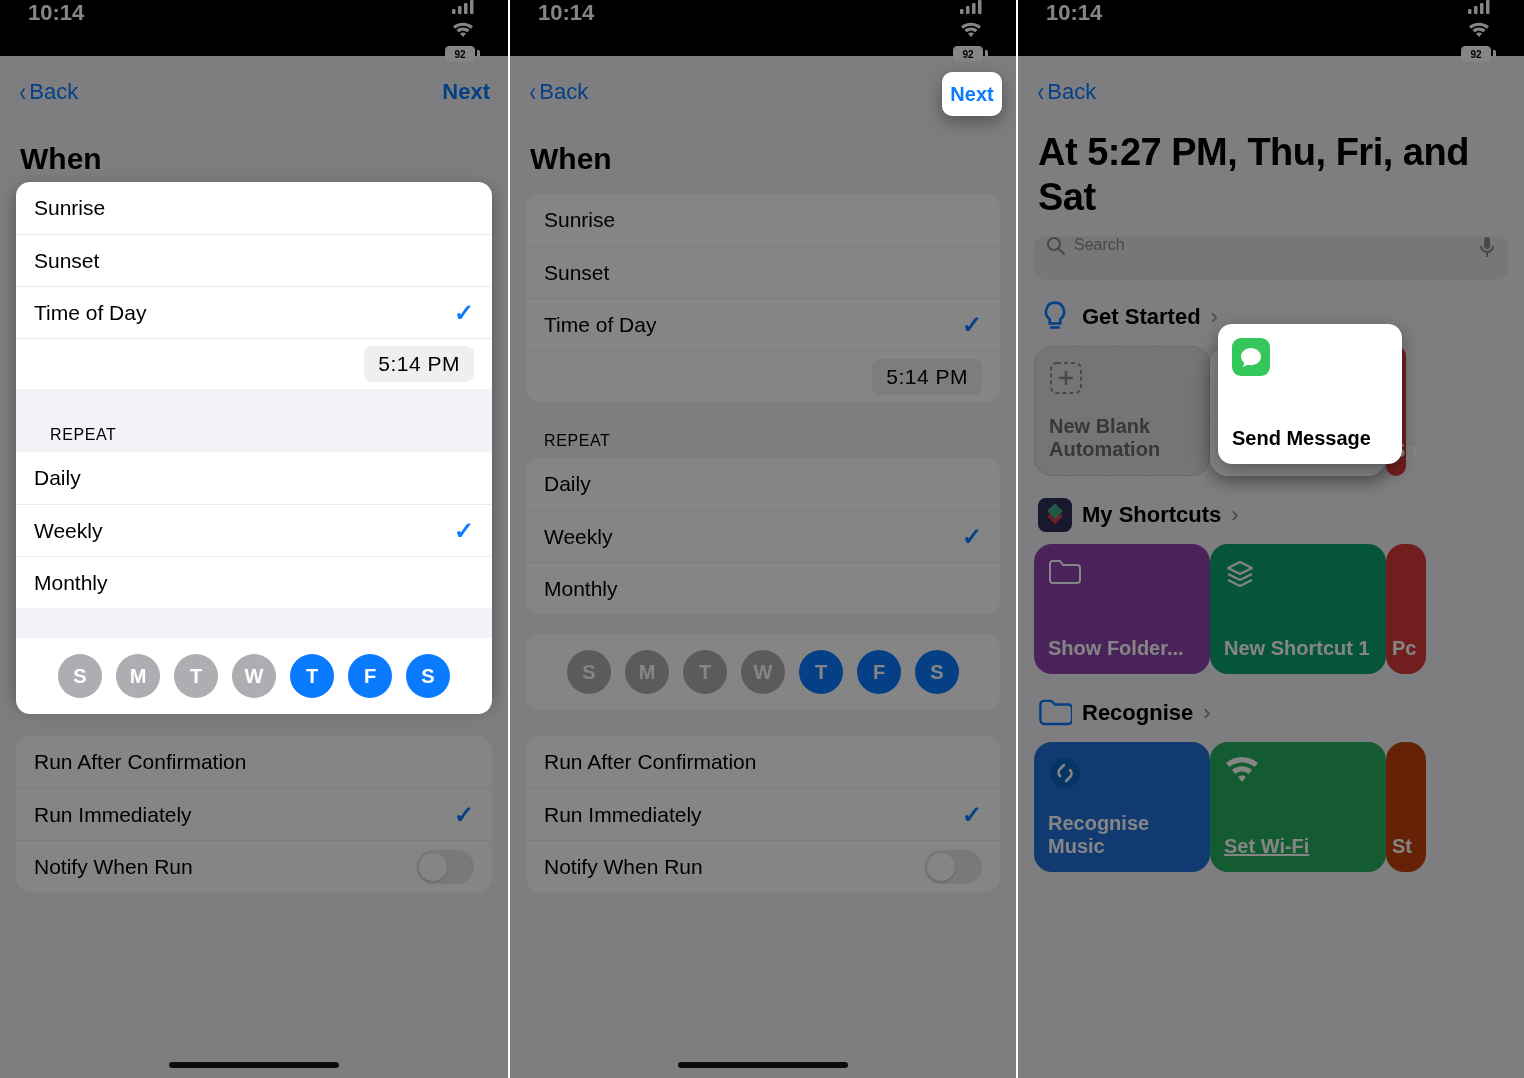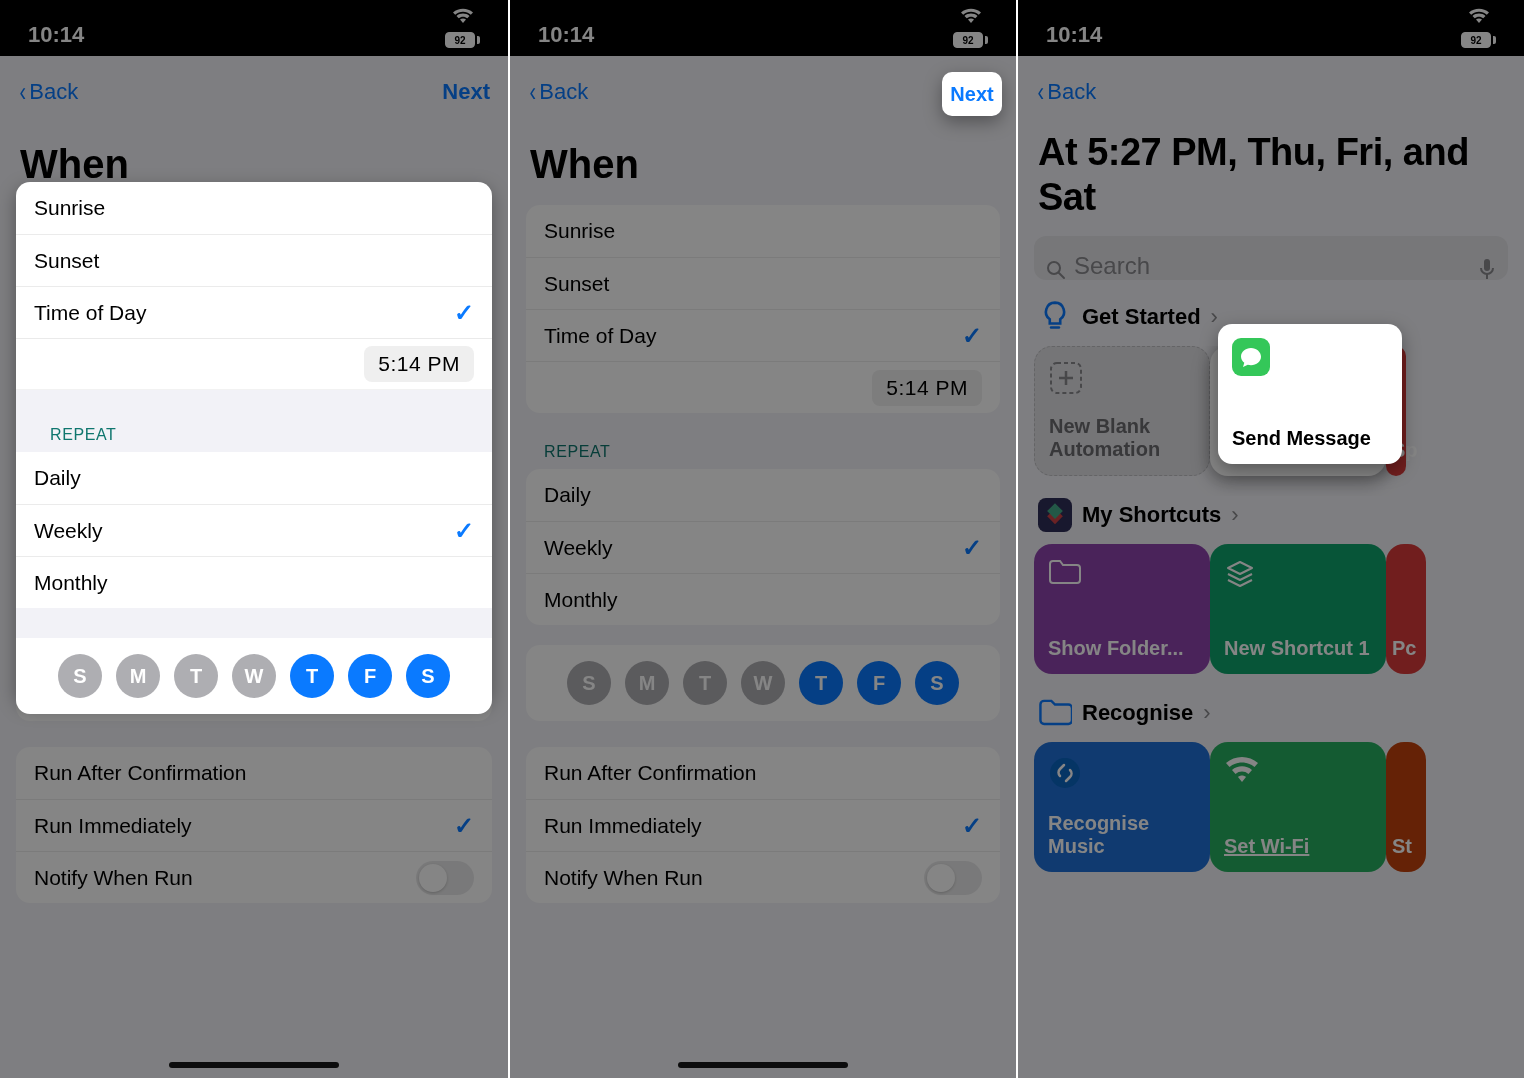--- a/index.html
+++ b/index.html
@@ -1,53 +1,53 @@
 <!DOCTYPE html>
 <html><head>
 <meta charset="utf-8">
 <style>
   * { box-sizing: border-box; margin: 0; padding: 0; font-family: -apple-system, "SF Pro Text", "Helvetica Neue", Arial, sans-serif; -webkit-font-smoothing: antialiased; }
   body { background: #fff; width: 1524px; height: 1078px; overflow: hidden; }
   .stage { display: flex; width: 1524px; height: 1078px; }
   .phone { position: relative; width: 508px; height: 1078px; background: #f2f2f7; overflow: hidden; }
   .phone + .phone { border-left: 2px solid #fff; }
   .blackbar { position: absolute; inset: 0 0 auto 0; height: 56px; background: #000; }
-  .status { position: absolute; inset: 0 0 auto 0; height: 48px; display: flex; align-items: flex-end; justify-content: space-between; padding: 0 28px; color: #fff; font-size: 22px; font-weight: 600; z-index: 2; }
+  .status { position: absolute; inset: 0 0 auto 0; height: 48px; display: flex; align-items: flex-start; justify-content: space-between; padding: 0 28px; color: #fff; font-size: 22px; font-weight: 600; z-index: 2; }
   .status .right { display: flex; align-items: center; gap: 8px; flex-direction: column; }
   .batt { display: inline-flex; align-items: center; gap: 2px; }
   .batt-body { width: 30px; height: 16px; border: 1.6px solid #fff; border-radius: 4px; position: relative; display:flex; align-items:center; justify-content:center; font-size:10px; font-weight:700; color:#000; background:#fff; }
   .batt-tip { width: 3px; height: 8px; background: #fff; border-radius: 0 2px 2px 0; }
   .nav { position: absolute; top: 56px; left: 0; right: 0; height: 72px; display: flex; align-items: center; justify-content: space-between; padding: 0 18px; }
   .back { display: flex; align-items: center; gap: 2px; color: #0a7aff; font-size: 22px; }
   .chevron { font-size: 28px; line-height: 1; font-weight: 300; display:inline-block; transform: scaleX(0.7); }
   .next { color: #0a7aff; font-size: 22px; font-weight: 600; }
   .content { position: absolute; top: 128px; left: 0; right: 0; bottom: 0; overflow: hidden; }
-  .h-title { font-size: 40px; font-weight: 700; padding: 14px 20px 18px; color: #000; }
+  .h-title { font-size: 30px; font-weight: 700; padding: 14px 20px 18px; color: #000; }
   .group { background: #fff; border-radius: 14px; margin: 0 16px 20px; overflow: hidden; }
   .row { display: flex; align-items: center; justify-content: space-between; padding: 0 18px; min-height: 52px; font-size: 21px; color: #000; border-top: 1px solid rgba(0,0,0,.08); }
   .row:first-child { border-top: none; }
   .check { color: #0a7aff; font-size: 24px; font-weight: 700; }
   .timepill { background: #efefef; padding: 6px 14px; border-radius: 8px; font-size: 21px; letter-spacing: .5px; }
-  .sect-label { font-size: 16px; color: #0f766e; letter-spacing: .6px; padding: 10px 34px 8px; }
+  .sect-label { font-size: 16px; color: #000000; letter-spacing: .6px; padding: 10px 34px 8px; }
   .days { display: flex; gap: 14px; justify-content: center; padding: 16px; background:#fff; border-radius:14px; margin:0 16px 20px; }
   .day { width: 44px; height: 44px; border-radius: 50%; display: flex; align-items: center; justify-content: center; font-size: 20px; font-weight: 600; color: #fff; background: #aeaeb2; flex-shrink:0; }
   .day.sel { background: #0a7aff; }
   .toggle { width: 58px; height: 34px; border-radius: 17px; background: #e9e9ea; position: relative; }
   .toggle::after { content:""; position:absolute; left:3px; top:3px; width:28px; height:28px; border-radius:50%; background:#fff; box-shadow:0 1px 3px rgba(0,0,0,.2); }
   .homebar { position:absolute; bottom:10px; left:50%; transform:translateX(-50%); width:170px; height:6px; background:#000; border-radius:3px; opacity:.9; }
   
   .dim { position:absolute; inset:0; background:rgba(0,0,0,.48); pointer-events:none; z-index:5; }
   
   .hl { position:absolute; z-index:10; border-radius:14px; box-shadow: 0 6px 18px rgba(0,0,0,.35); }
   .hl.white { background:#fff; }
   .hl-next { top:72px; right:14px; width:60px; height:44px; display:flex; align-items:center; justify-content:center; border-radius:10px; }
 
   
   .bigtitle { font-size: 38px; font-weight: 800; line-height: 1.18; padding: 2px 20px 16px; letter-spacing:-.5px; }
-  .search { margin: 0 16px 18px; background:#e4e4e9; border-radius:12px; height:44px; display:flex; align-items:flex-end; padding:0 12px; gap:8px; color:#8a8a8e; font-size:24px; }
+  .search { margin: 0 16px 18px; background:#e4e4e9; border-radius:12px; height:44px; display:flex; align-items:flex-start; padding:0 12px; gap:8px; color:#8a8a8e; font-size:16px; }
   .sect-row { display:flex; align-items:center; gap:10px; padding:2px 20px 12px; font-size:22px; font-weight:700; }
   .sect-chev { color:#8a8a8e; font-weight:400; font-size:22px; }
   .cards { display:flex; padding:0 16px 20px; overflow:hidden; }
   .card { flex:none; width:176px; height:140px; border-radius:18px; padding:14px; display:flex; flex-direction:column; justify-content:space-between; color:#fff; font-size:20px; font-weight:600; }
   .card.small { height:130px; }
   .card.gray { background:#e0e0e4; color:#6c6c70; border:1px dashed #c0c0c4; }
   .card.purple { background:#8e44ad; }
   .card.teal { background:#0fa36b; }
   .card.red { background:#d83b3b; }
   .card.blue { background:#1f6fd6; }

